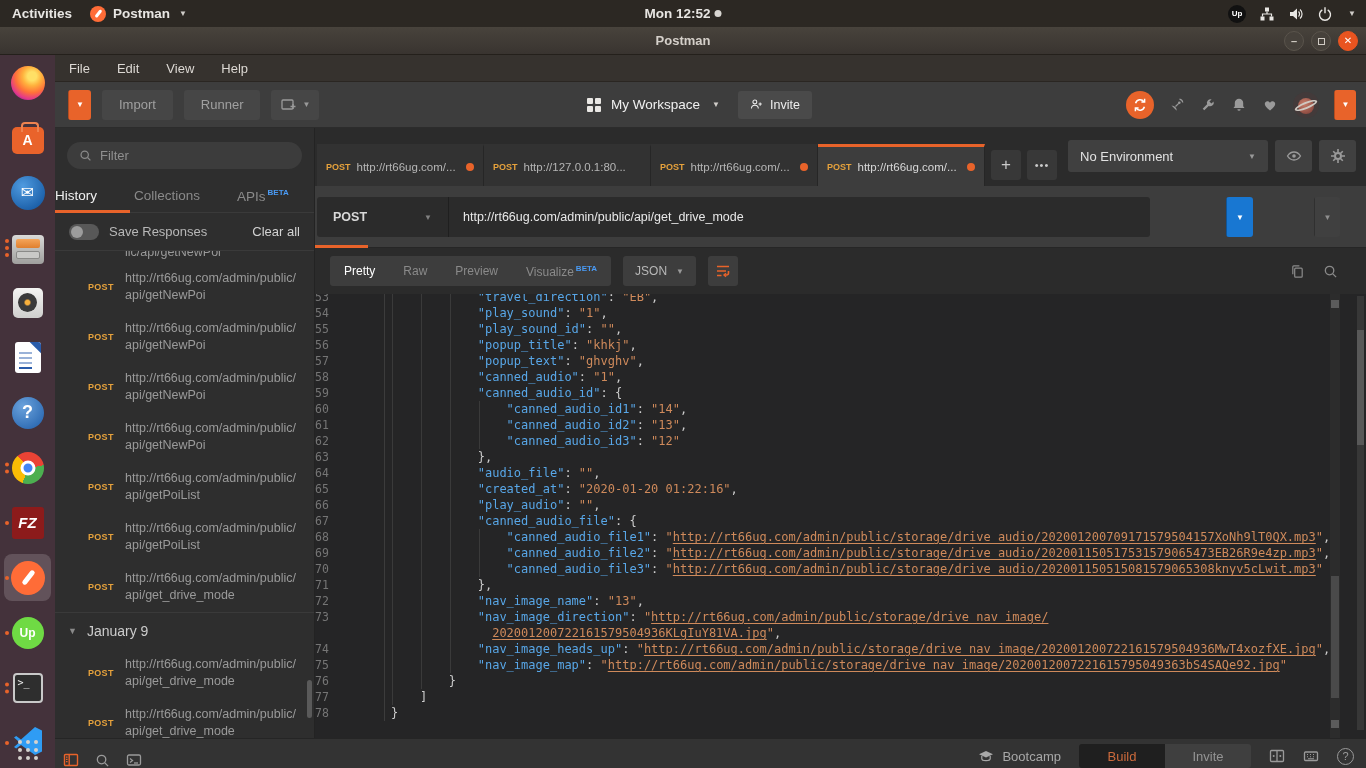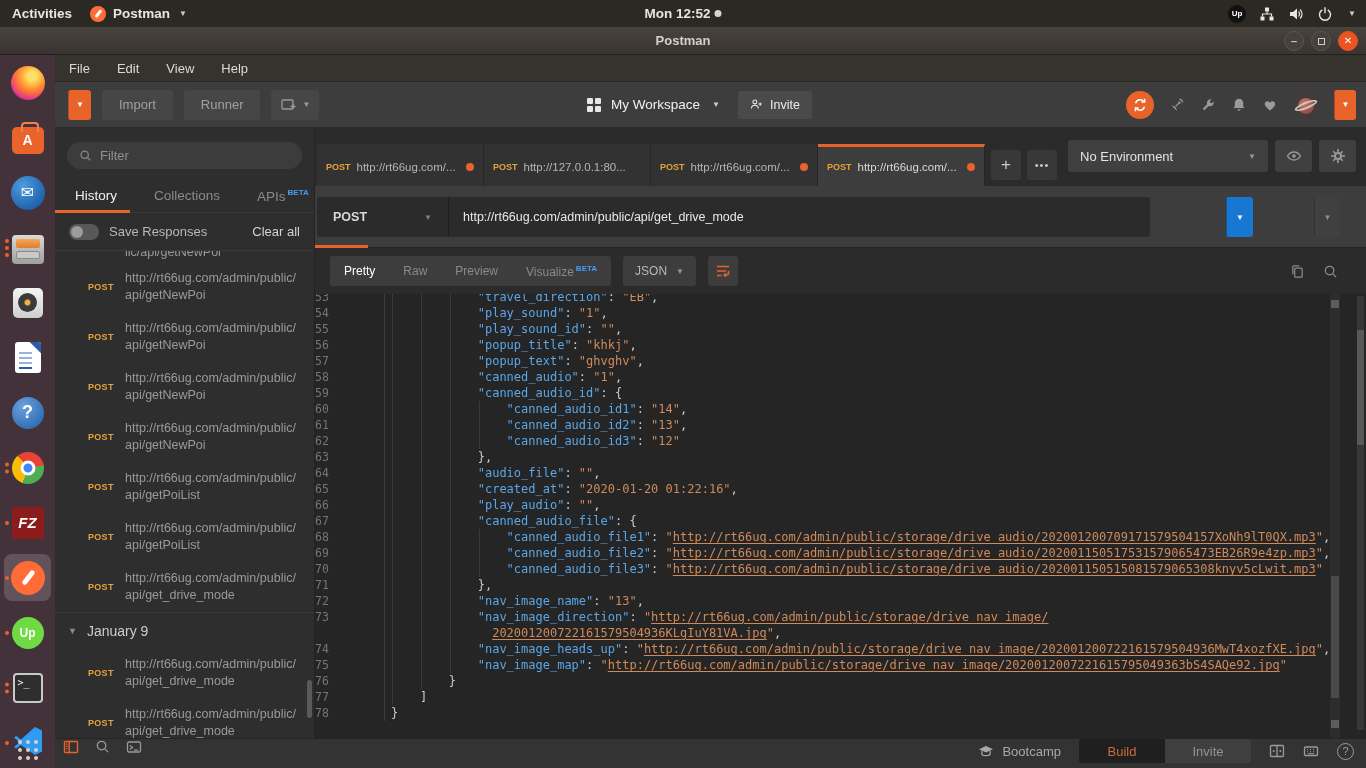--- a/index.html
+++ b/index.html
@@ -84,21 +84,21 @@
   .avatar b{position:absolute;left:1px;top:10px;width:24px;height:7px;border:2px solid #cfc8c1;border-radius:50%;transform:rotate(-22deg)}
   .btn-upgrade{height:30px;display:flex;border-radius:3px;overflow:hidden;background:#e8632a}
   .btn-upgrade .main{padding:0 14px;display:flex;align-items:center;color:#fff;font-size:13px}
   .btn-upgrade .drop{width:22px;border-left:1px solid rgba(0,0,0,.22);display:flex;align-items:center;justify-content:center;color:#fff;font-size:8px}
 
   
   .sidebar{position:absolute;left:0;top:73px;width:260px;bottom:30px;background:#2e2e2e;border-right:1px solid #232323;overflow:hidden}
   .filterbox{margin:14px 12px 10px 12px;height:27px;background:#3c3c3c;border-radius:14px;display:flex;align-items:center;gap:8px;padding:0 12px}
   .filterbox input{flex:1;background:transparent;border:none;outline:none;color:#cfcfcf;font-size:13px;font-family:inherit}
   .filterbox input::placeholder{color:#8f8f8f}
-  .side-tabs{height:34px;display:flex;align-items:center;gap:37px;padding-left:20px;font-size:13.5px;color:#8a8a8a;
+  .side-tabs{height:34px;display:flex;align-items:center;gap:37px;font-size:13.5px;color:#8a8a8a;
     border-bottom:1px solid #3a3a3a;position:relative}
   .side-tabs .active{color:#f0f0f0}
   .side-underline{position:absolute;left:0;bottom:-1px;width:75px;height:3px;background:#e8632a}
   sup.beta{font-size:8px;color:#4a9bf5;font-weight:bold;margin-left:2px}
   .saverow{height:38px;display:flex;align-items:center;gap:10px;padding:0 14px;border-bottom:1px solid #3a3a3a;font-size:13px;color:#b8b8b8}
   .toggle{width:30px;height:16px;border-radius:8px;background:#585858;position:relative;flex:0 0 auto}
   .toggle i{position:absolute;left:2px;top:2px;width:12px;height:12px;border-radius:50%;background:#9c9c9c}
   .clearall{margin-left:auto;color:#d2d2d2}
   .histlist{position:absolute;left:0;right:0;top:123px;bottom:0;overflow:hidden}
   .hist-partial{height:11px;overflow:hidden;position:relative}
@@ -166,21 +166,21 @@
   .guide{position:absolute;width:1px;background:#3a3a3a}
   .code-sbtrack{position:absolute;right:26px;top:0;bottom:0;width:10px;background:#2c2c2c}
   .code-cap1{position:absolute;right:27px;top:6px;width:8px;height:8px;background:#5c5c5c}
   .code-thumb{position:absolute;right:27px;top:282px;width:8px;height:122px;background:#4a4a4a}
   .code-cap2{position:absolute;right:27px;bottom:10px;width:8px;height:8px;background:#5c5c5c}
   .outer-sbtrack{position:absolute;right:2px;top:168px;bottom:8px;width:7px;background:#373737}
   .outer-thumb{position:absolute;right:2px;top:202px;width:7px;height:115px;background:#585858}
 
   
   .statusbar{position:absolute;left:0;right:0;bottom:0;height:30px;background:#333333;border-top:1px solid #252525;
-    display:flex;align-items:flex-start;padding-left:8px;gap:16px}
+    display:flex;align-items:flex-end;padding-left:8px;gap:16px}
   .sb-right{position:absolute;right:12px;display:flex;align-items:center;gap:18px}
   .bootcamp{display:flex;align-items:center;gap:8px;color:#a8a8a8;font-size:13px}
   .bbseg{display:flex;height:24px;border-radius:3px;overflow:hidden}
   .bbseg .build{width:86px;background:#1f1f1f;color:#cc6a3c;font-size:13px;display:flex;align-items:center;justify-content:center}
   .bbseg .browse{width:86px;background:#3f3f3f;color:#949494;font-size:13px;display:flex;align-items:center;justify-content:center}
   .helpq{width:17px;height:17px;border-radius:50%;border:1.5px solid #9a9a9a;color:#9a9a9a;font-size:11px;
     display:flex;align-items:center;justify-content:center}
 </style>
 </head>
 <body>

